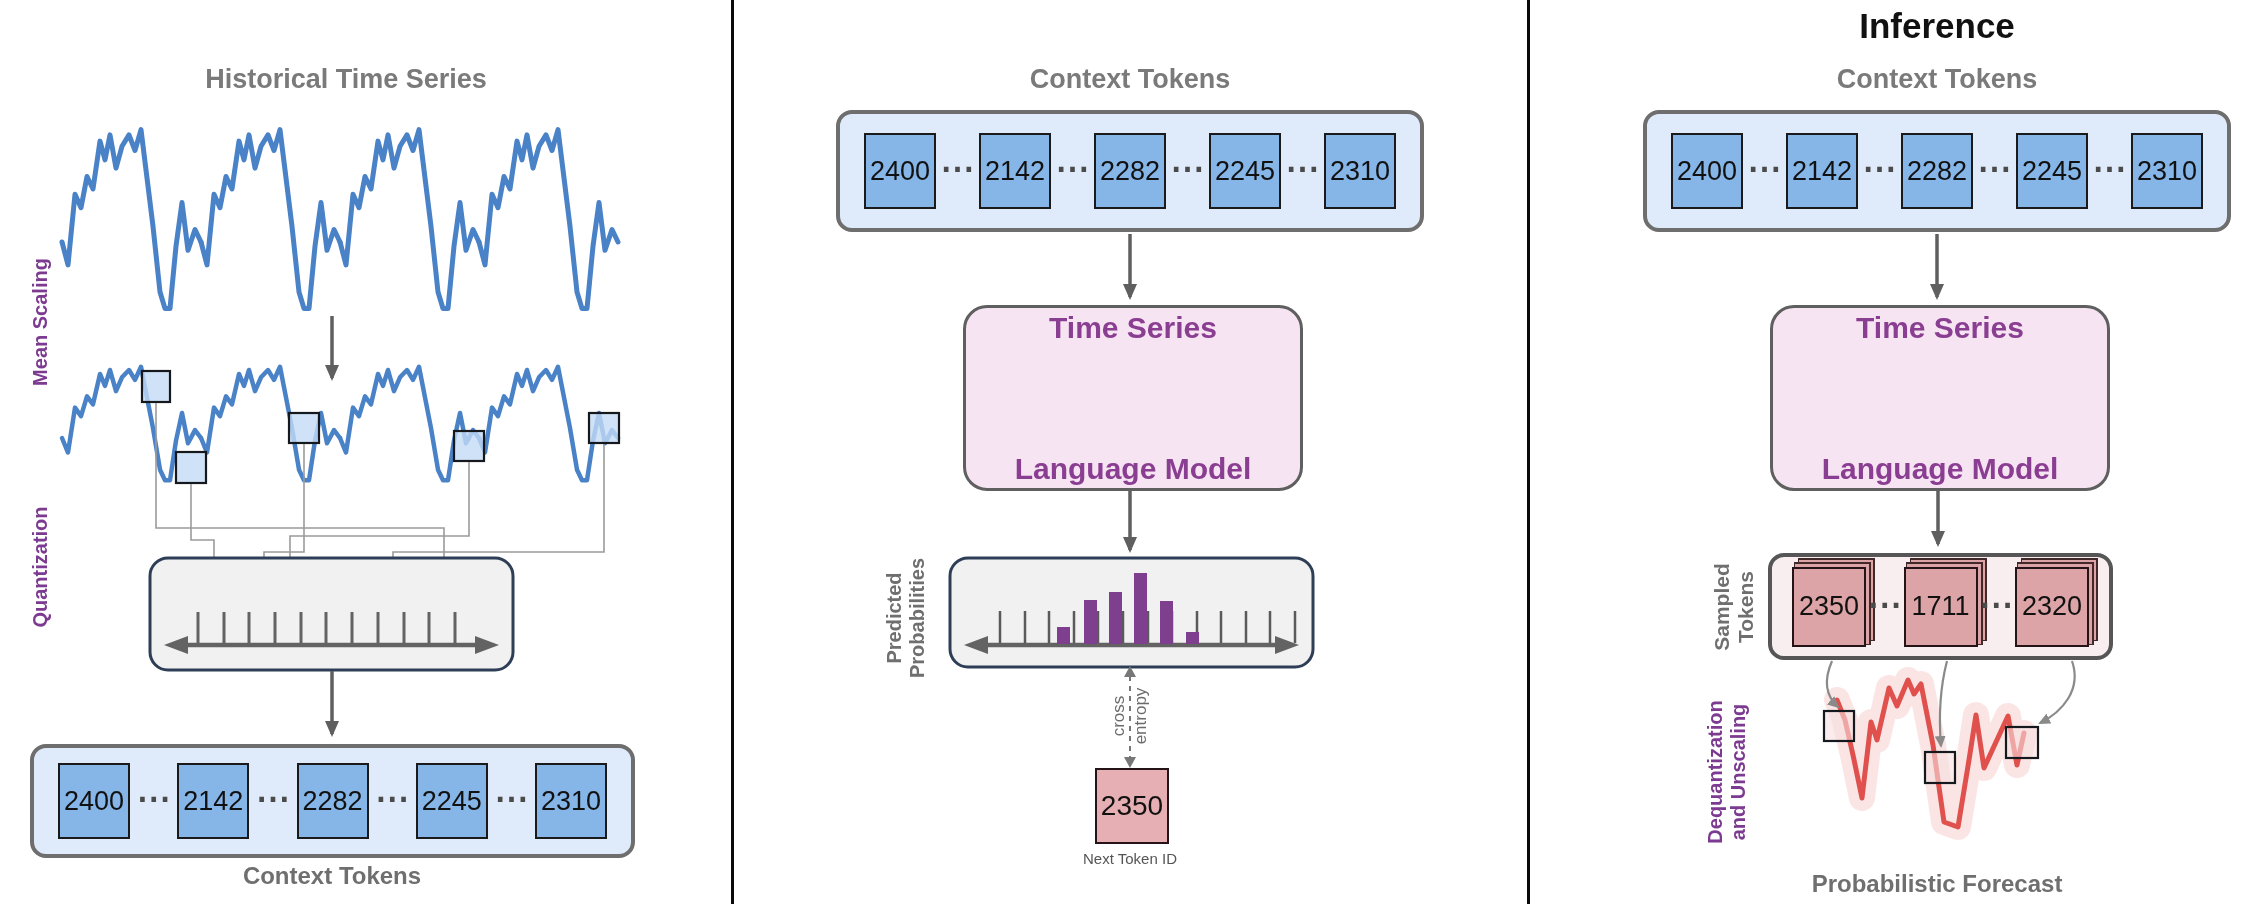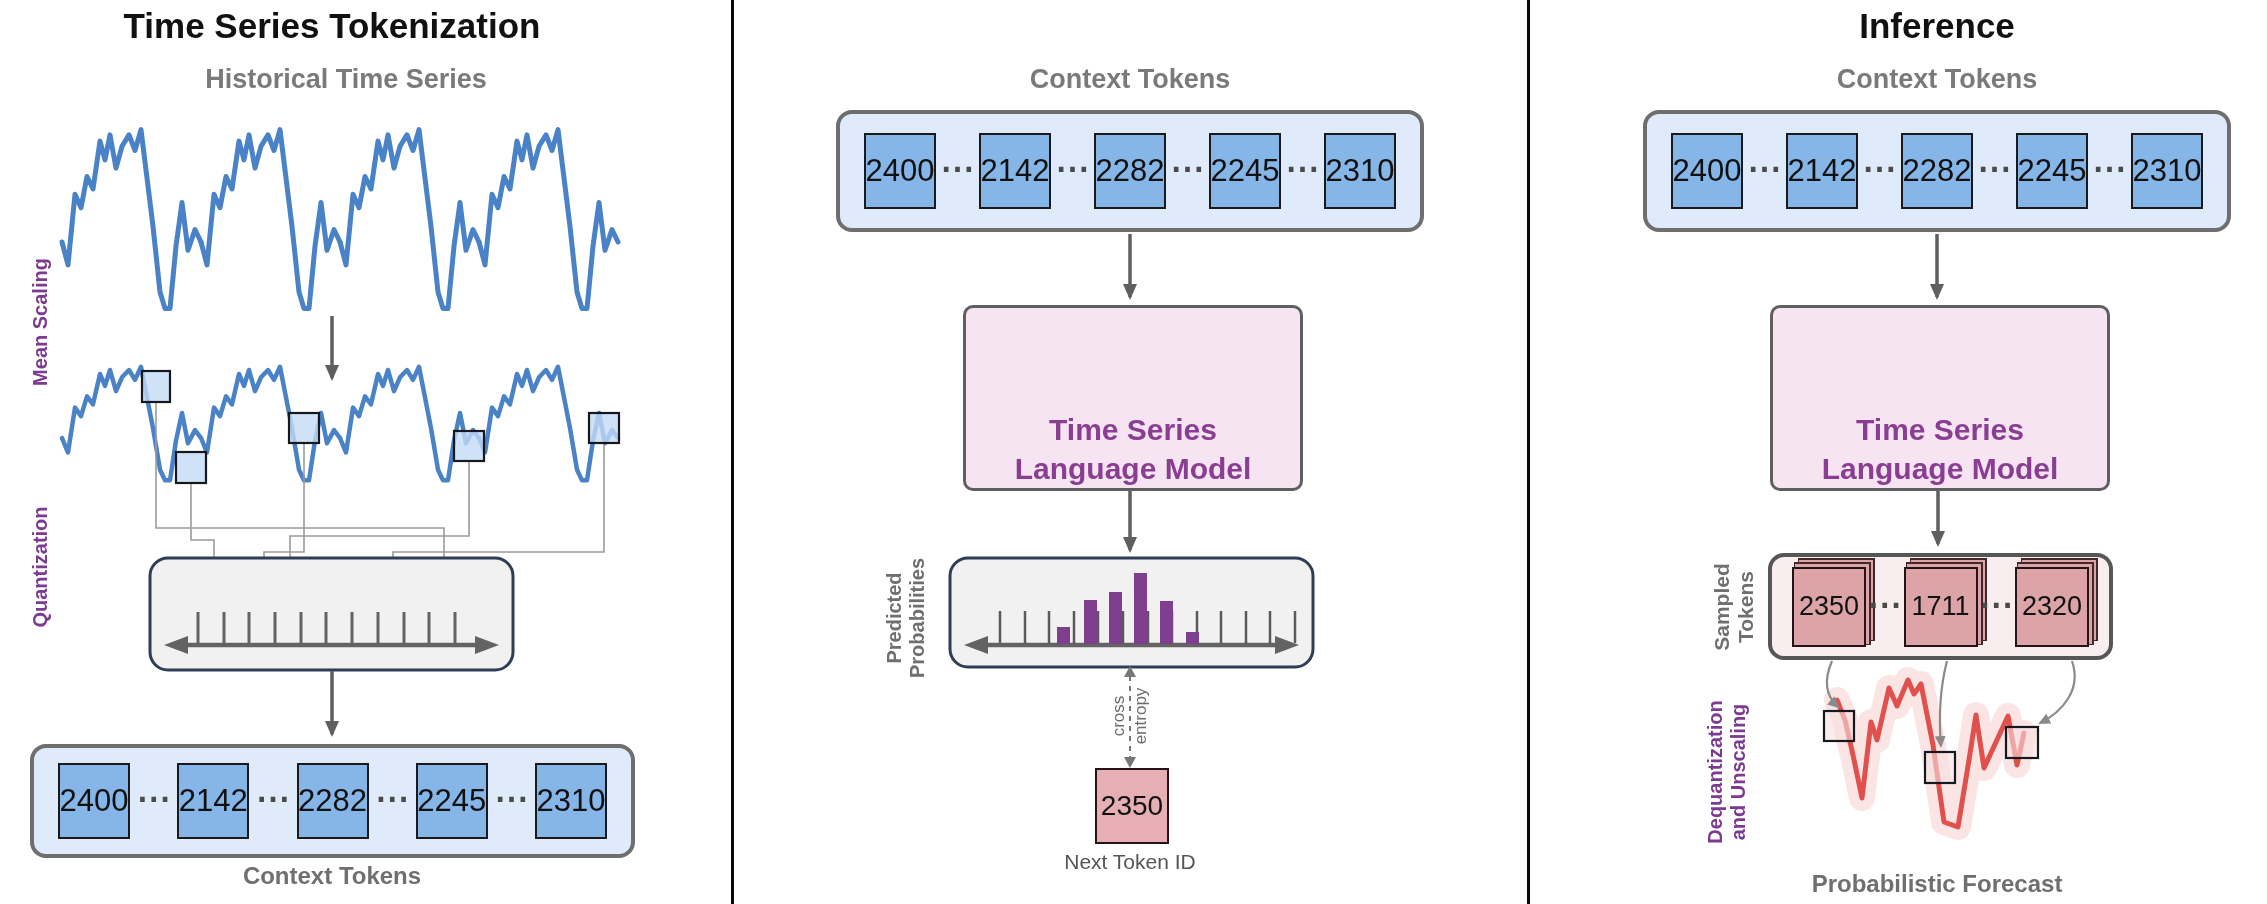--- a/index.html
+++ b/index.html
@@ -3,28 +3,28 @@
 <meta charset="utf-8">
 <style>
   html,body{margin:0;padding:0;background:#ffffff;}
   .canvas{position:relative;width:2267px;height:904px;background:#ffffff;overflow:hidden;
           font-family:"Liberation Sans", sans-serif;}
   .layer{position:absolute;left:0;top:0;}
   .sep{position:absolute;top:0;width:3px;height:904px;background:#0a0a0a;}
   .panel-title{position:absolute;top:6px;text-align:center;font-size:35px;font-weight:bold;color:#111;}
   .subheading{position:absolute;text-align:center;font-size:27px;font-weight:bold;color:#7a7a7a;}
   .caption{position:absolute;text-align:center;font-size:24px;font-weight:bold;color:#6f6f6f;}
-  .smallcaption{position:absolute;text-align:center;font-size:21px;color:#555;}
+  .smallcaption{position:absolute;text-align:center;font-size:15px;color:#555;}
   .token-container{position:absolute;background:#DFEBFA;border:4px solid #6e6e6e;border-radius:16px;
       display:flex;align-items:center;justify-content:space-between;padding:0 24px;box-sizing:border-box;}
   .token{width:68px;height:72px;background:#86B5E7;border:2px solid #1a1a1a;
-      display:flex;align-items:center;justify-content:center;font-size:31px;color:#111;}
+      display:flex;align-items:center;justify-content:center;font-size:27px;color:#111;}
   .dots{font-size:34px;font-weight:bold;color:#4a4a4a;line-height:1;padding-bottom:6px;}
   .model-box{position:absolute;width:334px;height:180px;background:#F7E4F2;border:3.5px solid #5f5f5f;
-      border-radius:10px;display:flex;flex-direction:column;align-items:center;justify-content:flex-end;
+      border-radius:24px;display:flex;flex-direction:column;align-items:center;justify-content:space-between;
       font-size:30px;font-weight:bold;color:#8A3E92;line-height:1.3;}
   .sampled-container{position:absolute;left:1768px;top:553px;width:345px;height:107px;background:#F8EEEF;
       border:4px solid #565656;border-radius:16px;display:flex;align-items:center;
       justify-content:space-between;padding:0 20px;box-sizing:border-box;}
   .card{width:70px;height:76px;background:#DCA4A6;border:2px solid #241417;
       display:flex;align-items:center;justify-content:center;font-size:27px;color:#111;
       box-shadow:3px -3px 0 0 #DCA4A6, 3.5px -3.5px 0 1.5px #43282a,
                  7px -7px 0 0 #DCA4A6, 7.5px -7.5px 0 1.5px #43282a;}
   .nextbox{position:absolute;left:1095px;top:768px;width:70px;height:72px;background:#E6AFB3;
       border:2px solid #241417;display:flex;align-items:center;justify-content:center;
@@ -162,21 +162,20 @@
   <g stroke="#8a8a8a" stroke-width="2.2" fill="none">
     <path d="M1832 661 C1822 684 1828 698 1838 707" marker-end="url(#mMid)"></path>
     <path d="M1947 661 C1939 692 1939 722 1941 746" marker-end="url(#mMid)"></path>
     <path d="M2072 661 C2082 690 2062 712 2040 723" marker-end="url(#mMid)"></path>
   </g>
 </svg>
 
 <div class="sep" style="left:731px"></div>
 <div class="sep" style="left:1527px"></div>
 
-<div class="panel-title" style="left:0;width:664px">Time Series Tokenization</div>
 <div class="subheading" style="left:14px;top:64px;width:664px">Historical Time Series</div>
 
 <div class="vlabel vpurple" style="left:-52px;top:310px;width:184px;height:24px">
   <span>Mean Scaling</span>
 </div>
 <div class="vlabel vpurple" style="left:-47px;top:555px;width:174px;height:24px">
   <span>Quantization</span>
 </div>
 
 <div class="token-container" style="left:30px;top:744px;width:605px;height:114px">

